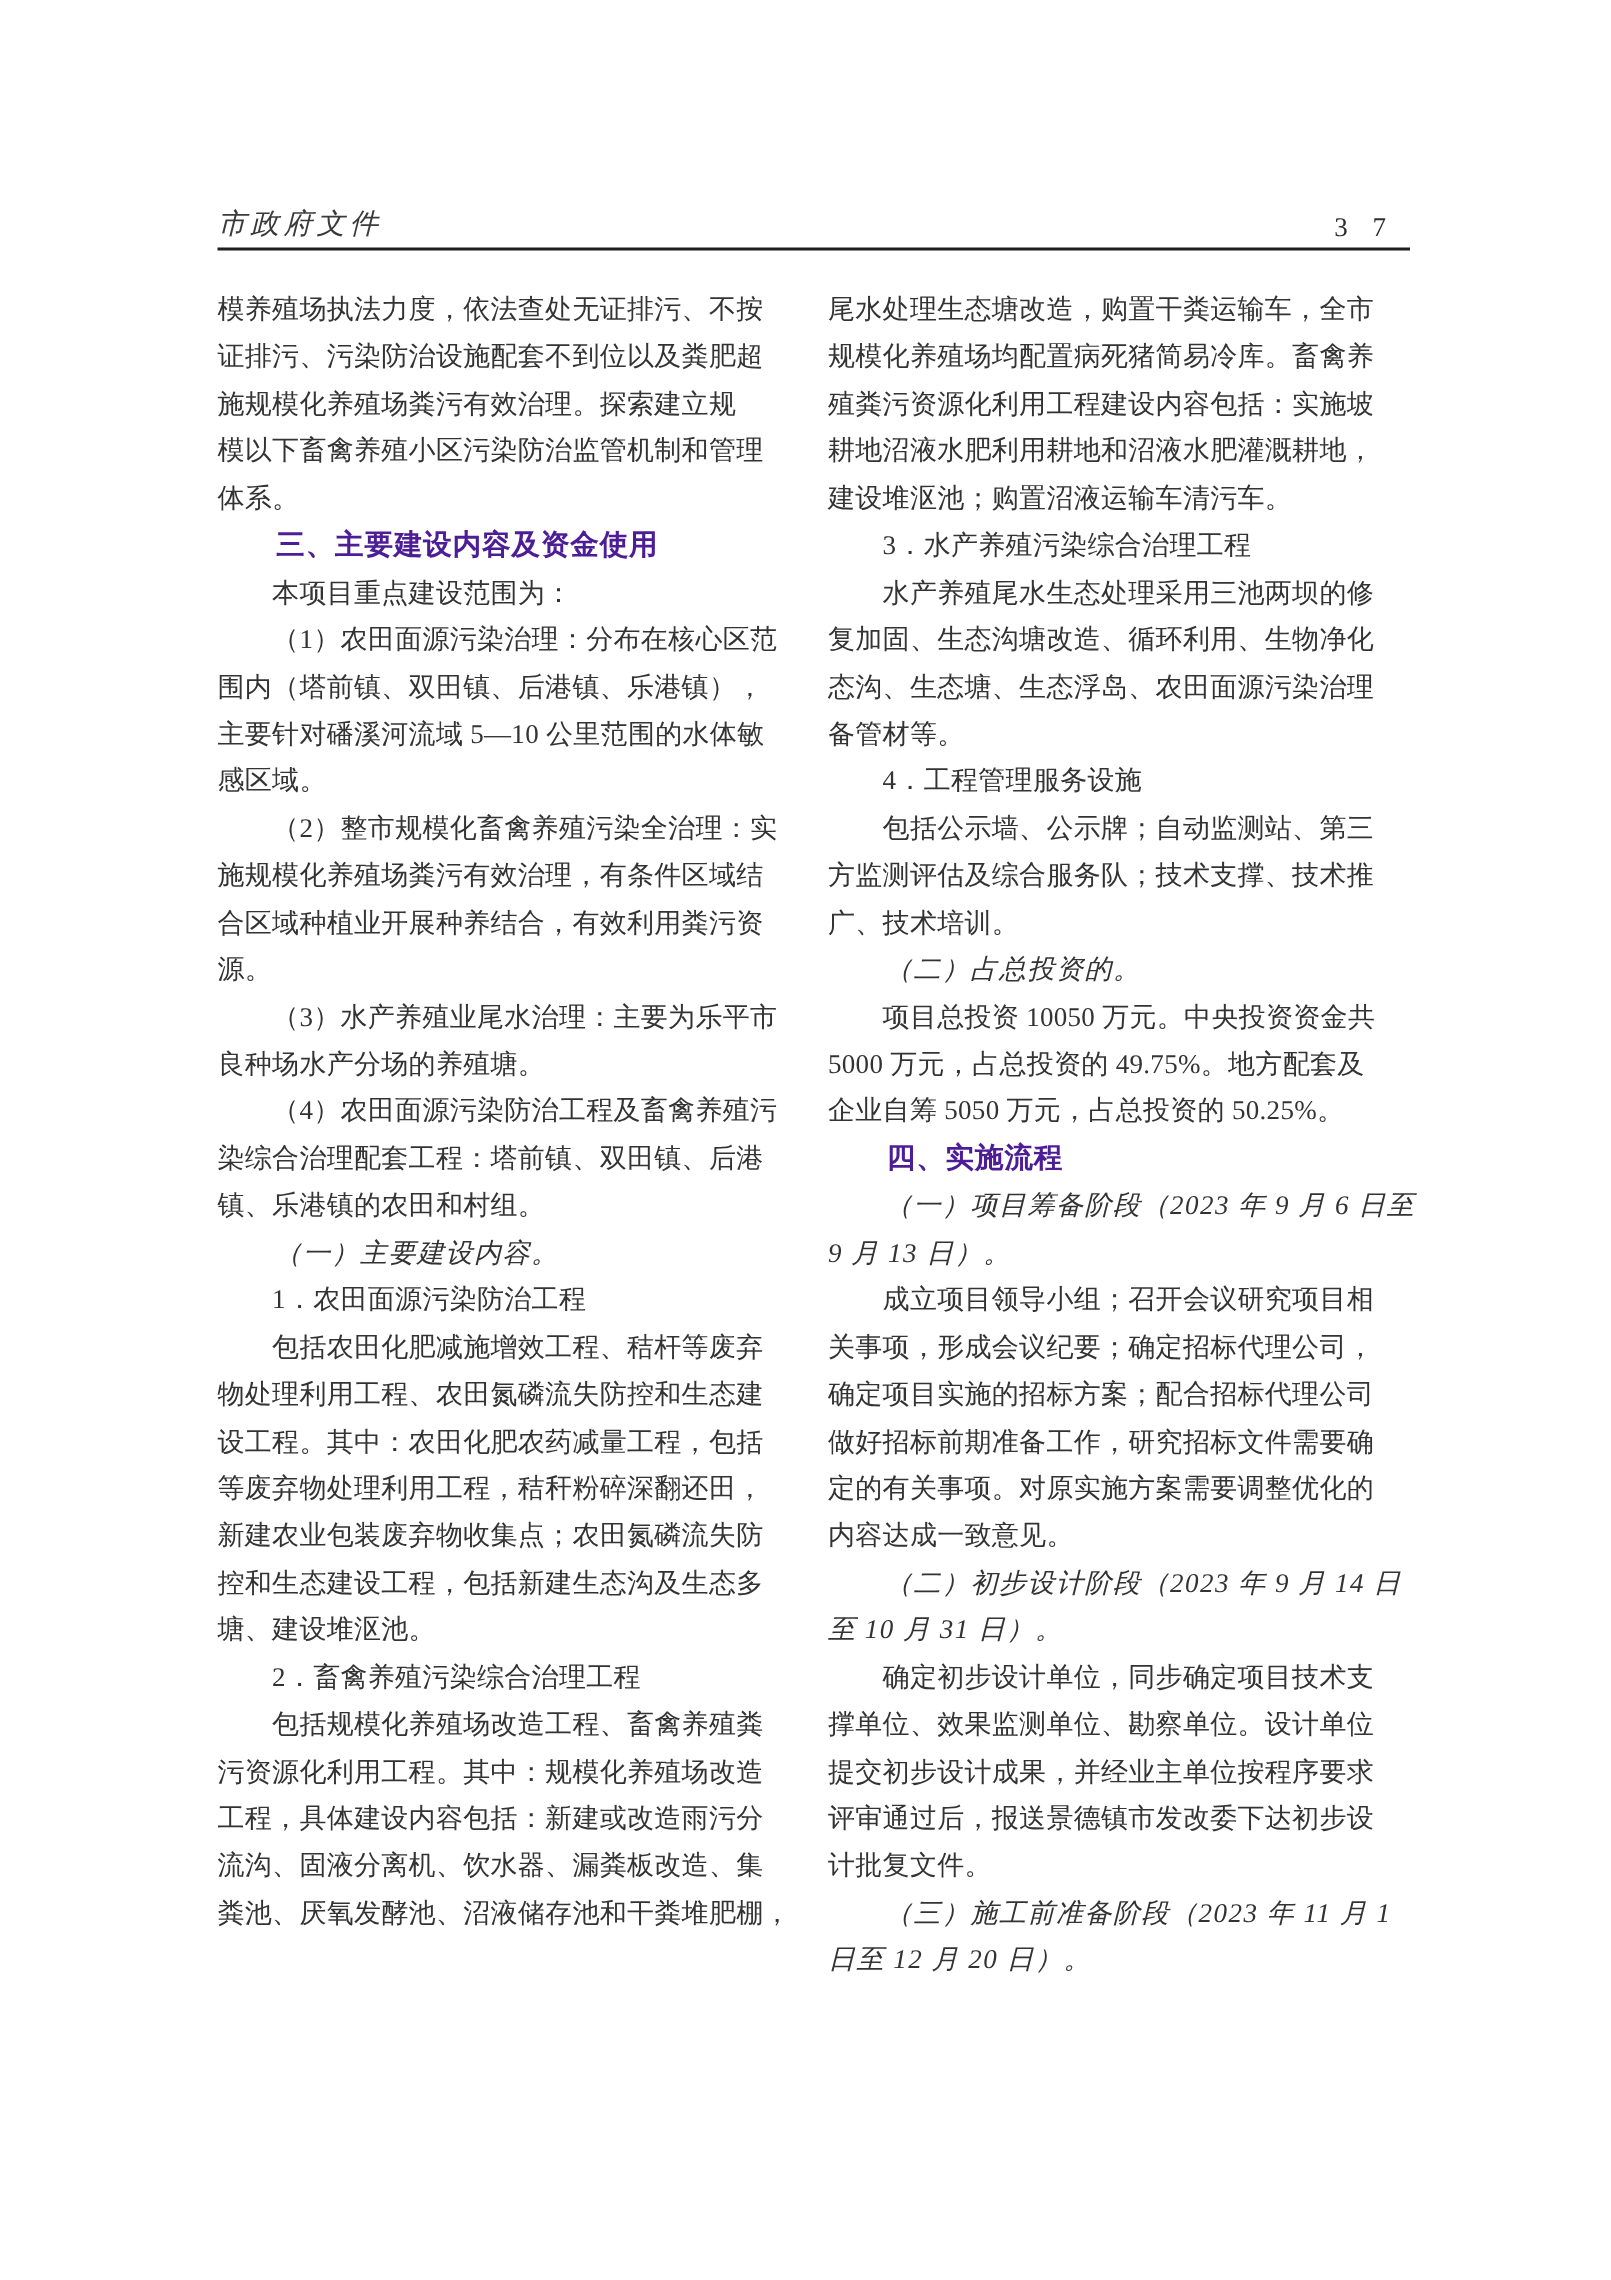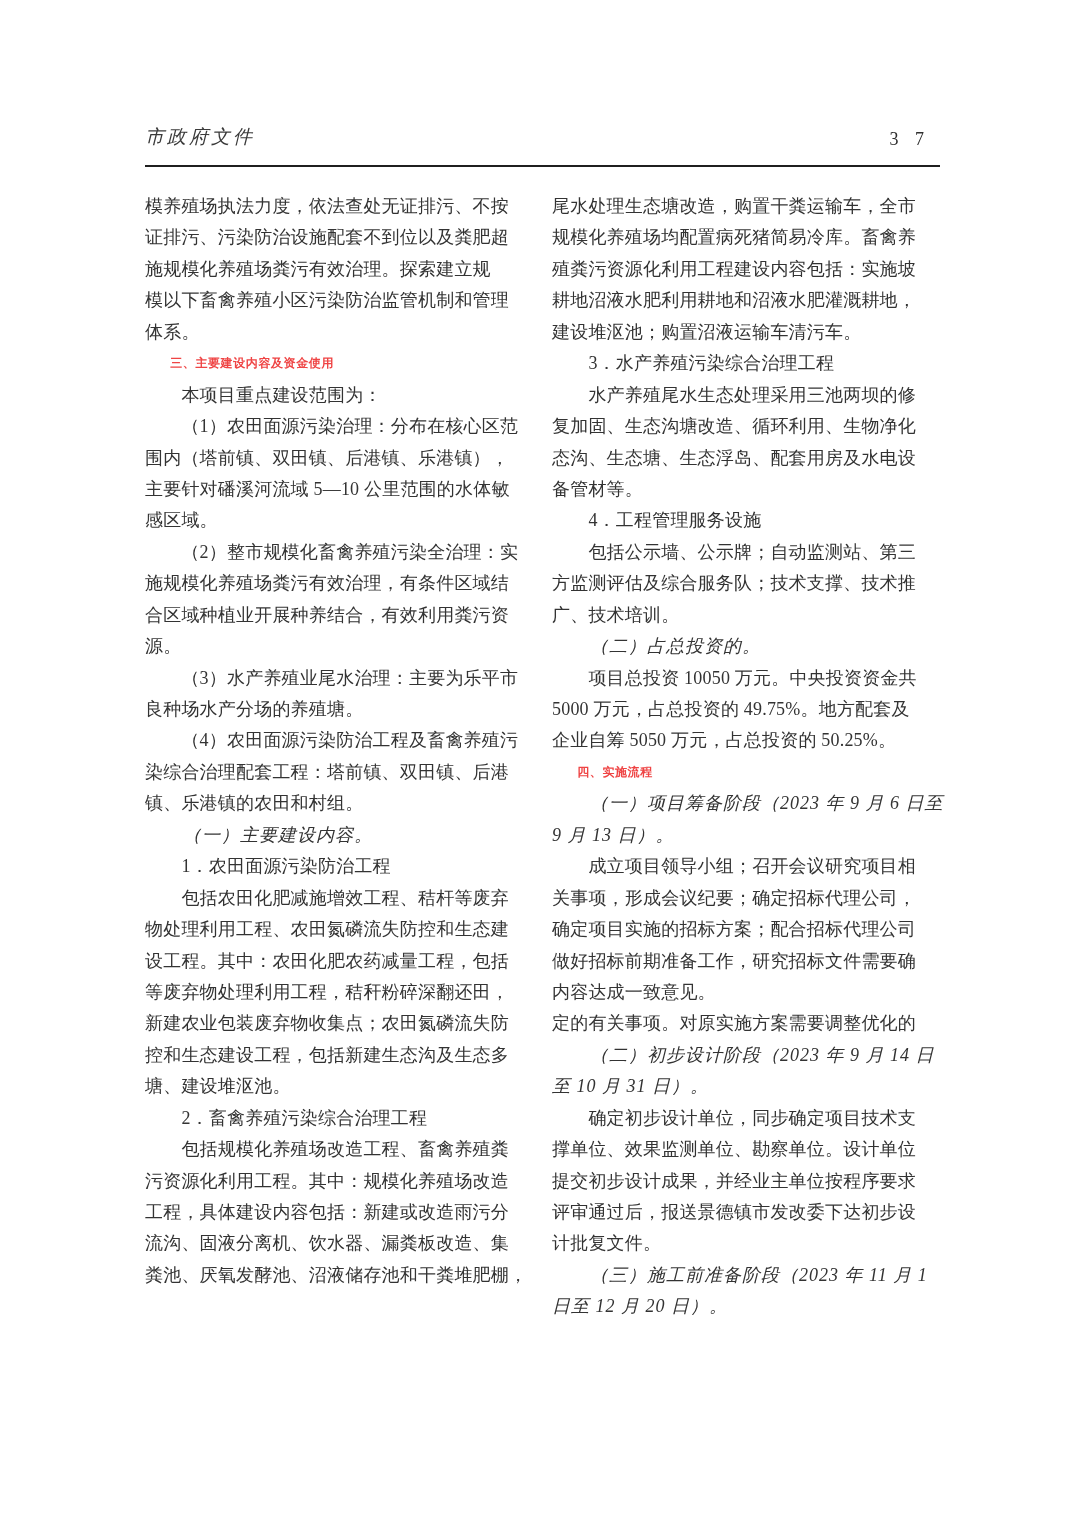--- a/index.html
+++ b/index.html
@@ -16,21 +16,21 @@
     background:var(--bg-color);
     margin:0 auto;
     overflow:hidden;
     font-family:"Liberation Serif","DejaVu Serif",serif;
     color:var(--text-color);
   }
   .header-row{
     position:absolute;
     left:145px;
     width:795px;
-    top:116px;
+    top:128px;
     height:34px;
     display:flex;
     justify-content:space-between;
     align-items:flex-end;
   }
   .header-title{
     font-size:19px;
     letter-spacing:3px;
     font-style:italic;
     color:#3a3a3a;
@@ -68,23 +68,23 @@
     white-space:nowrap;
     letter-spacing:0.2px;
     color:var(--text-color);
   }
   .line.body{
     font-family:"Liberation Serif","DejaVu Serif",serif;
   }
   .line.bold{
     font-family:"Liberation Sans","DejaVu Sans",sans-serif;
     font-weight:bold;
-    font-size:12px;
+    font-size:19px;
     letter-spacing:0.6px;
-    color:#ef4444;
+    color:#4c1d95;
   }
   .line.kaiti{
     font-family:"Liberation Serif","DejaVu Serif",serif;
     font-style:italic;
     letter-spacing:1px;
   }
 </style>
 </head>
 <body>
 
@@ -135,39 +135,39 @@
       </div>
     <div class="column right">
         <div class="line body">尾水处理生态塘改造，购置干粪运输车，全市</div>
         <div class="line body">规模化养殖场均配置病死猪简易冷库。畜禽养</div>
         <div class="line body">殖粪污资源化利用工程建设内容包括：实施坡</div>
         <div class="line body">耕地沼液水肥利用耕地和沼液水肥灌溉耕地，</div>
         <div class="line body">建设堆沤池；购置沼液运输车清污车。</div>
         <div class="line body">　　3．水产养殖污染综合治理工程</div>
         <div class="line body">　　水产养殖尾水生态处理采用三池两坝的修</div>
         <div class="line body">复加固、生态沟塘改造、循环利用、生物净化</div>
-        <div class="line body">态沟、生态塘、生态浮岛、配套用房及水电设</div>
+        <div class="line body">态沟、生态塘、生态浮岛、农田面源污染治理</div>
         <div class="line body">备管材等。</div>
         <div class="line body">　　4．工程管理服务设施</div>
         <div class="line body">　　包括公示墙、公示牌；自动监测站、第三</div>
         <div class="line body">方监测评估及综合服务队；技术支撑、技术推</div>
         <div class="line body">广、技术培训。</div>
         <div class="line kaiti">　　（二）占总投资的。</div>
         <div class="line body">　　项目总投资 10050 万元。中央投资资金共</div>
         <div class="line body">5000 万元，占总投资的 49.75%。地方配套及</div>
         <div class="line body">企业自筹 5050 万元，占总投资的 50.25%。</div>
         <div class="line bold">　　四、实施流程</div>
         <div class="line kaiti">　　（一）项目筹备阶段（2023 年 9 月 6 日至</div>
         <div class="line kaiti">9 月 13 日）。</div>
         <div class="line body">　　成立项目领导小组；召开会议研究项目相</div>
         <div class="line body">关事项，形成会议纪要；确定招标代理公司，</div>
         <div class="line body">确定项目实施的招标方案；配合招标代理公司</div>
         <div class="line body">做好招标前期准备工作，研究招标文件需要确</div>
+        <div class="line body">定的有关事项。对原实施方案需要调整优化的</div>
         <div class="line body">内容达成一致意见。</div>
-        <div class="line body">定的有关事项。对原实施方案需要调整优化的</div>
         <div class="line kaiti">　　（二）初步设计阶段（2023 年 9 月 14 日</div>
         <div class="line kaiti">至 10 月 31 日）。</div>
         <div class="line body">　　确定初步设计单位，同步确定项目技术支</div>
         <div class="line body">撑单位、效果监测单位、勘察单位。设计单位</div>
         <div class="line body">提交初步设计成果，并经业主单位按程序要求</div>
         <div class="line body">评审通过后，报送景德镇市发改委下达初步设</div>
         <div class="line body">计批复文件。</div>
         <div class="line kaiti">　　（三）施工前准备阶段（2023 年 11 月 1</div>
         <div class="line kaiti">日至 12 月 20 日）。</div>
       </div>

